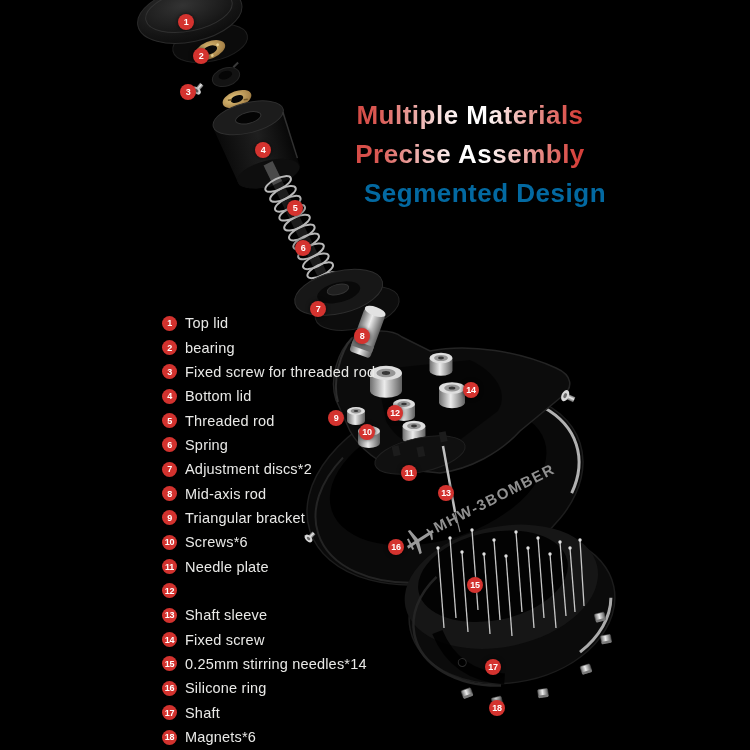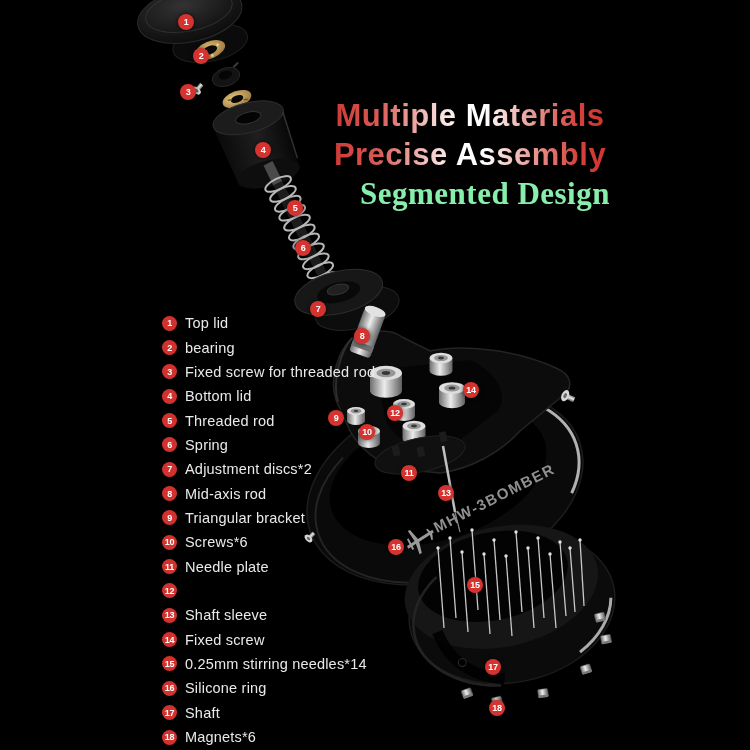--- a/index.html
+++ b/index.html
@@ -2,24 +2,24 @@
 <html><head>
 <meta charset="utf-8">
 <style>
   html,body{margin:0;padding:0;background:#000;}
   .stage{position:relative;width:750px;height:750px;background:#000;overflow:hidden;
          font-family:"Liberation Sans","DejaVu Sans",sans-serif;}
   .art{position:absolute;left:0;top:0;width:750px;height:750px;}
 
   
   .headline{position:absolute;left:318px;top:96px;width:304px;text-align:center;
-            font-weight:bold;font-size:31px;line-height:39px;letter-spacing:.5px;white-space:nowrap;}
+            font-weight:bold;font-size:26px;line-height:39px;letter-spacing:.5px;white-space:nowrap;}
   .h-grad{background:linear-gradient(90deg,#c92f2b 0%,#db5a54 20%,#f7dddb 40%,#ffffff 48%,#ffffff 55%,#ecaaa5 68%,#d6423c 85%,#c92f2b 100%);
           -webkit-background-clip:text;background-clip:text;color:transparent;}
-  .h-white{color:#86efac;transform:translateX(15px);font-family:Liberation Serif, serif;}
+  .h-white{color:#0369a1;transform:translateX(15px);}
 
   
   .parts{position:absolute;left:162px;top:311px;margin:0;padding:0;list-style:none;}
   .parts li{display:flex;align-items:center;height:24.35px;font-size:14.5px;
             letter-spacing:.2px;color:#e9e9e7;white-space:nowrap;}
   .dot{width:15px;height:15px;border-radius:50%;background:#d2322e;color:#fff;
        font-size:9px;font-weight:bold;display:flex;align-items:center;justify-content:center;
        margin-right:8px;flex-shrink:0;letter-spacing:-.3px;}
 
   

